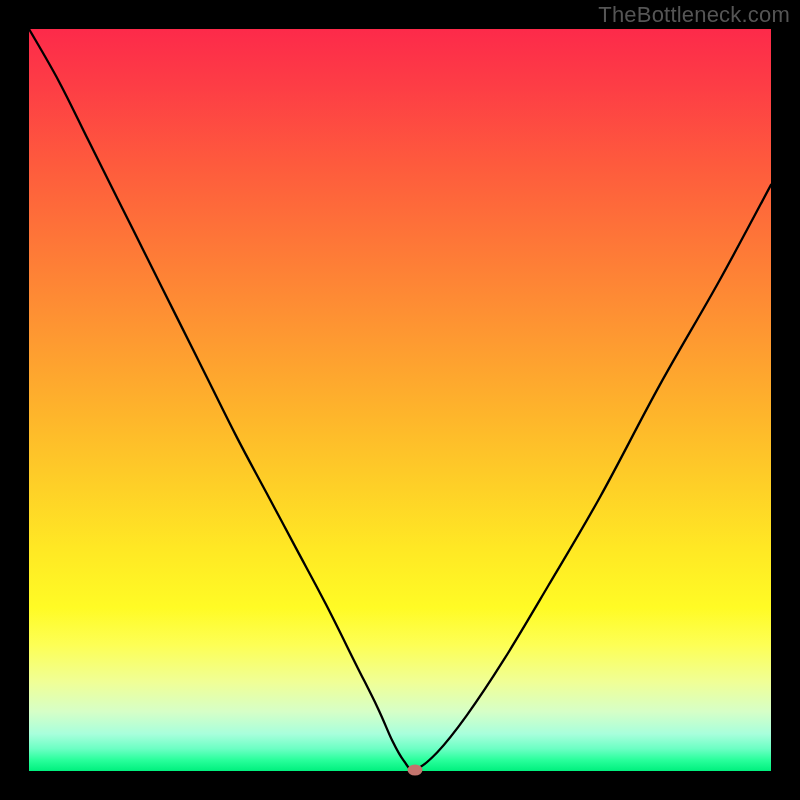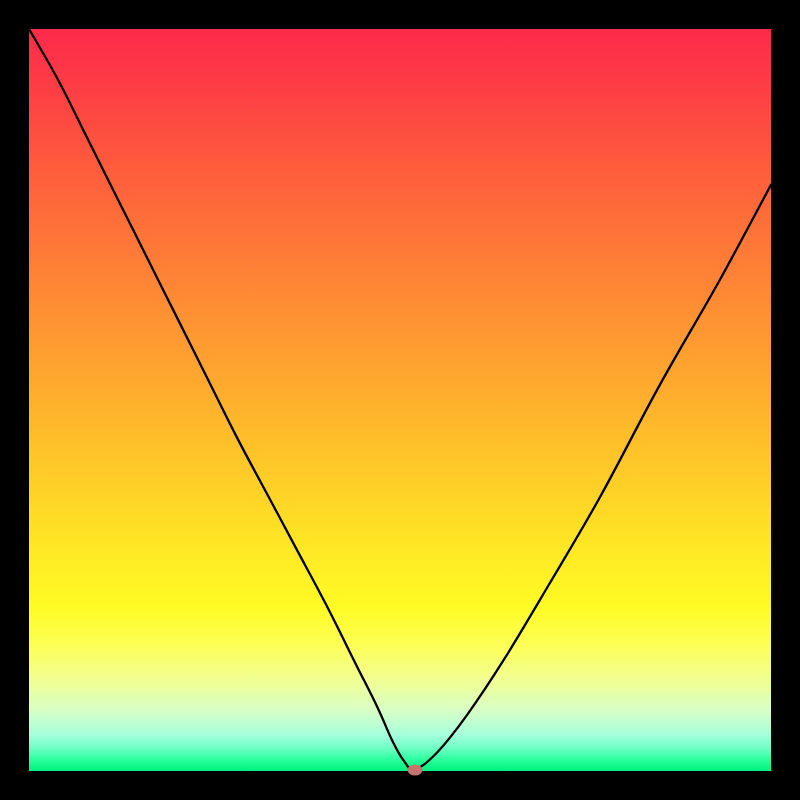--- a/index.html
+++ b/index.html
@@ -76,20 +76,21 @@
     height: 11px;
     border-radius: 50%;
     background: #c4746d;
     transform: translate(-50%, -50%);
   }
 </style>
 </head>
 <body>
 
 <div class="frame">
+  <div class="watermark">TheBottleneck.com</div>
 
   <div class="plot">
     <div class="gradient"></div>
 
     <svg class="curve-svg" viewBox="0 0 742 742" preserveAspectRatio="none">
       <path id="curve-path" class="curve-path" d="M 0.00 0.00 C 5.34 9.35, 19.00 31.91, 29.68 51.94 C 40.36 71.97, 48.68 89.93, 59.36 111.30 C 70.04 132.67, 78.36 149.29, 89.04 170.66 C 99.72 192.03, 108.04 208.65, 118.72 230.02 C 129.40 251.39, 137.72 268.01, 148.40 289.38 C 159.08 310.75, 167.40 327.37, 178.08 348.74 C 188.76 370.11, 197.08 387.40, 207.76 408.10 C 218.44 428.80, 226.76 443.72, 237.44 463.75 C 248.12 483.78, 256.44 499.37, 267.12 519.40 C 277.80 539.43, 286.12 554.35, 296.80 575.05 C 307.48 595.75, 317.13 615.71, 326.48 634.41 C 335.83 653.11, 342.06 664.91, 348.74 678.93 C 355.42 692.95, 358.91 702.84, 363.58 712.32 C 368.25 721.80, 370.70 726.54, 374.71 731.61 C 378.72 736.69, 379.83 741.99, 385.84 740.52 C 391.85 739.05, 398.75 733.20, 408.10 723.45 C 417.45 713.70, 425.76 703.05, 437.78 686.35 C 449.80 669.65, 460.19 654.07, 474.88 630.70 C 489.57 607.33, 502.04 585.88, 519.40 556.50 C 536.76 527.12, 551.31 503.52, 571.34 467.46 C 591.37 431.40, 609.33 394.89, 630.70 356.16 C 652.07 317.43, 670.03 288.34, 690.06 252.28 C 710.09 216.22, 732.65 173.18, 742.00 155.82"></path>
     </svg>
 
     <div id="marker" class="marker" style="left: 385.84px; top: 740.516px; background: rgb(196, 116, 109);"></div>
   </div>

